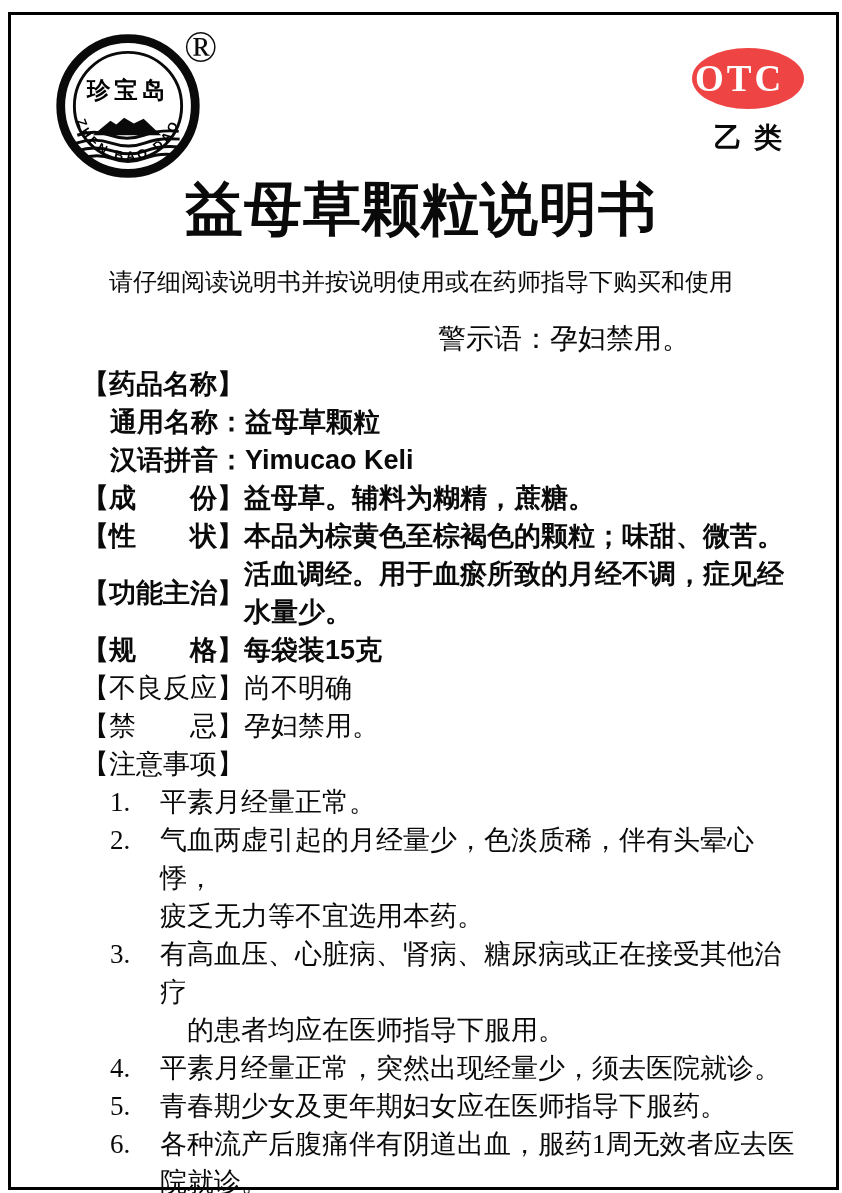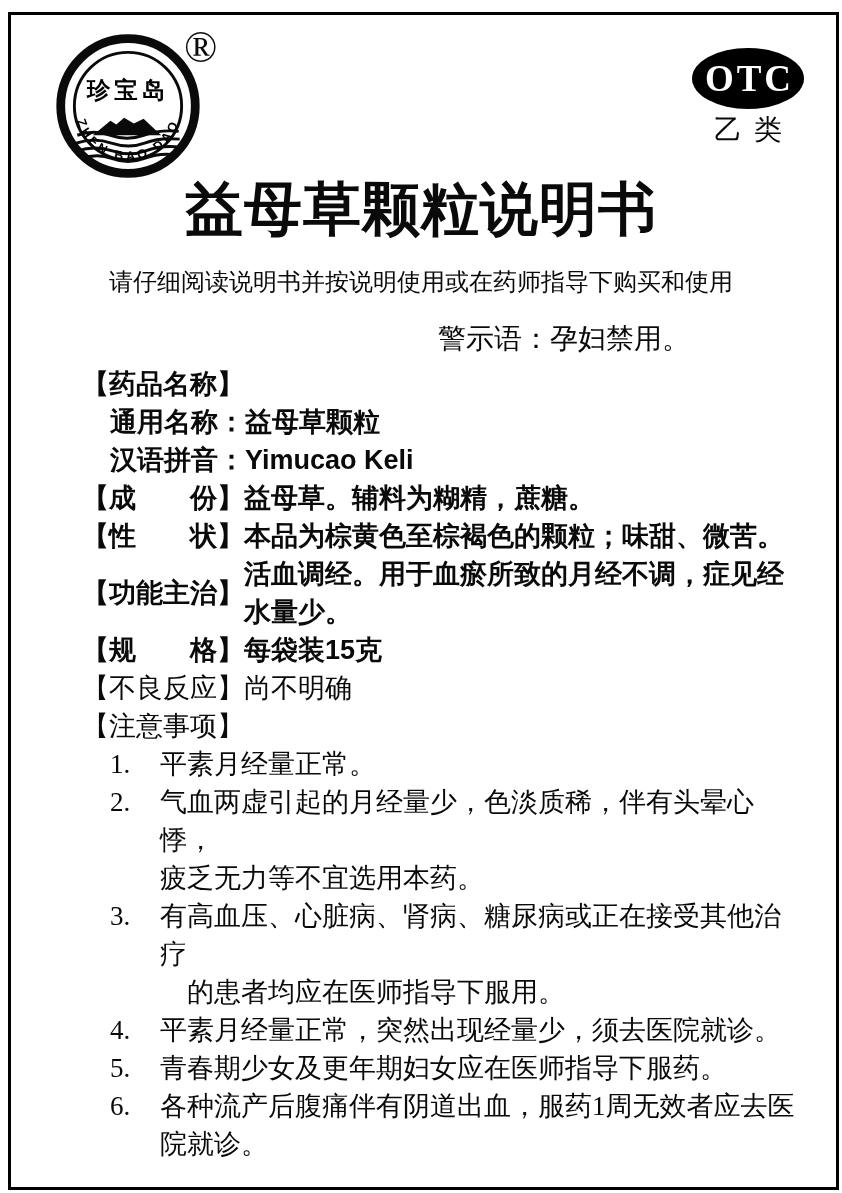--- a/index.html
+++ b/index.html
@@ -14,30 +14,31 @@
     border:3px solid #000; pointer-events:none;
   }
   
   .logo-wrap { position:absolute; top:28px; left:50px; width:156px; height:156px; }
   .reg-mark {
     position:absolute; top:26px; left:184px;
     font-size:44px; line-height:1; font-family:"Liberation Serif", serif;
   }
   .otc-wrap { position:absolute; top:48px; left:692px; width:112px; text-align:center; }
   .otc-ellipse {
-    width:112px; height:61px; background:#000000; border-radius:50%;
-    display:flex; align-items:center; justify-content:center;
+    width:112px; height:61px; background:#ef4444; border-radius:50%;
+    display:flex; align-items:center; 
   }
   .otc-text {
     color:#ffffff; font-family:"Liberation Serif", serif; font-weight:bold;
     font-size:37px; letter-spacing:3px; padding-left:3px;
   }
   .otc-class {
-    margin-top:2px; font-size:28px; letter-spacing:12px; padding-left:12px;
+    margin-top:10px; font-size:28px; letter-spacing:12px; padding-left:12px;
     font-family:"Liberation Sans", sans-serif;
+    font-weight:bold;
   }
   
   .title {
     position:absolute; top:176px; left:0; width:100%; text-align:center;
     font-size:58px; font-weight:700; letter-spacing:1px; line-height:1.15;
     font-family:"Liberation Sans", sans-serif;
   }
   .notice1 {
     position:absolute; top:266px; left:0; width:100%; text-align:center;
     font-size:24px; font-family:"Liberation Serif", serif;
@@ -127,20 +128,24 @@
     </div>
     <div class="sec-row hei">
       <span class="sec-label">【规　　格】</span>
       <span class="sec-content">每袋装15克</span>
     </div>
     <div class="sec-row song">
       <span class="sec-label">【不良反应】</span>
       <span class="sec-content">尚不明确</span>
     </div>
     <div class="sec-row song">
+      <span class="sec-label">【禁　　忌】</span>
+      <span class="sec-content">孕妇禁用。</span>
+    </div>
+    <div class="sec-row song">
       <span class="sec-label">【注意事项】</span>
     </div>
 
     <div class="plist">
       <div class="p-item">
         <span class="p-num">1.</span>
         <span class="p-text">平素月经量正常。</span>
       </div>
       <div class="p-item">
         <span class="p-num">2.</span>

